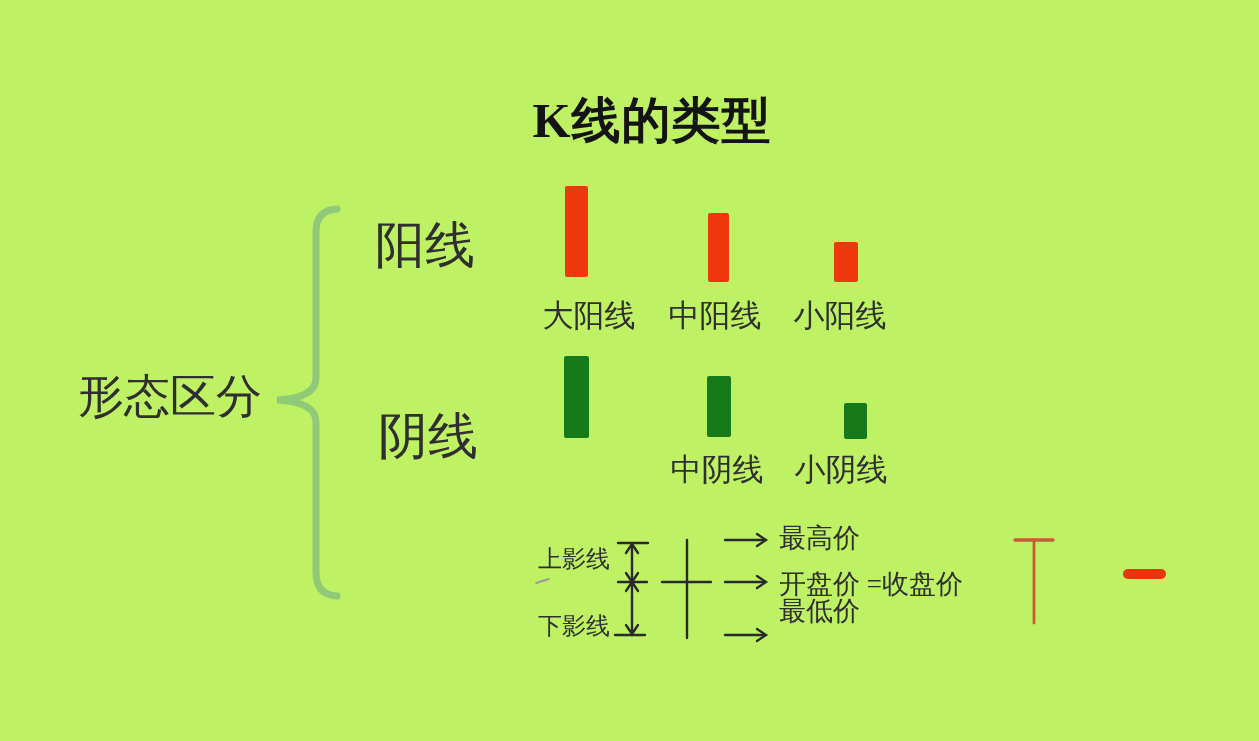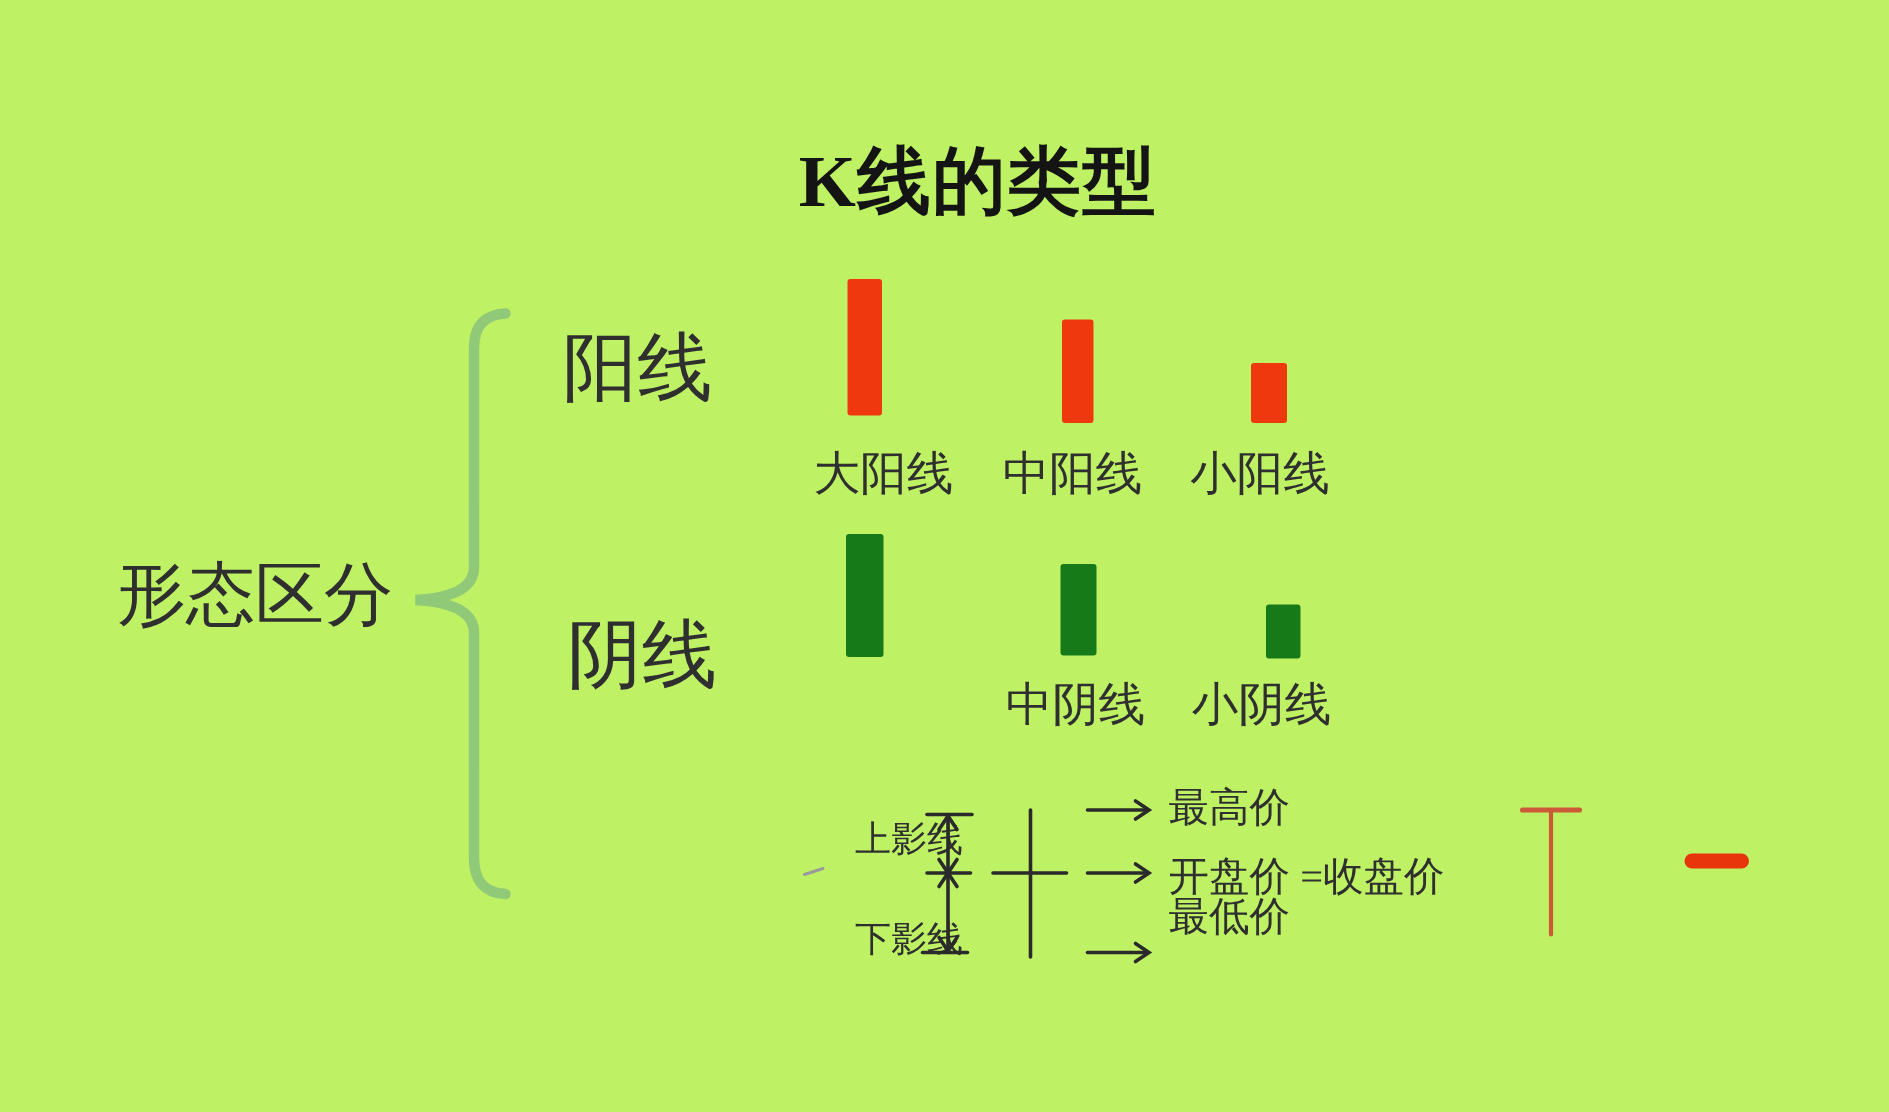--- a/index.html
+++ b/index.html
@@ -25,21 +25,21 @@
   .gb3{left:844px;top:403px;width:23px;height:36px;}
   .item-label{width:100px;text-align:center;font-size:31px;color:#2f2f2f;white-space:nowrap;}
   .row1-labels{top:295px;}
   .row2-labels{top:449px;}
   .il1{left:539px;}
   .il2{left:665px;}
   .il3{left:790px;}
   .il4{left:542px;}
   .il5{left:667px;}
   .il6{left:791px;}
-  .shadow-label{font-size:24px;color:#2f2f2f;white-space:nowrap;margin-left:32px;}
+  .shadow-label{font-size:24px;color:#2f2f2f;white-space:nowrap;}
   .upper-shadow{left:538px;top:543px;}
   .lower-shadow{left:538px;top:610px;}
   .price-label{left:779px;font-size:27px;color:#2f2f2f;white-space:nowrap;}
   .pl1{top:520px;}
   .pl2{top:566px;}
   .pl3{top:593px;}
   .one-line-dash{left:1123px;top:569px;width:43px;height:10px;border-radius:5px;background:var(--dash,#e8350b);}
   .stray-mark{left:535px;top:580px;width:15px;height:2px;background:#9a9a9a;transform:rotate(-18deg);border-radius:1px;}
   svg{display:block;}
 </style>

